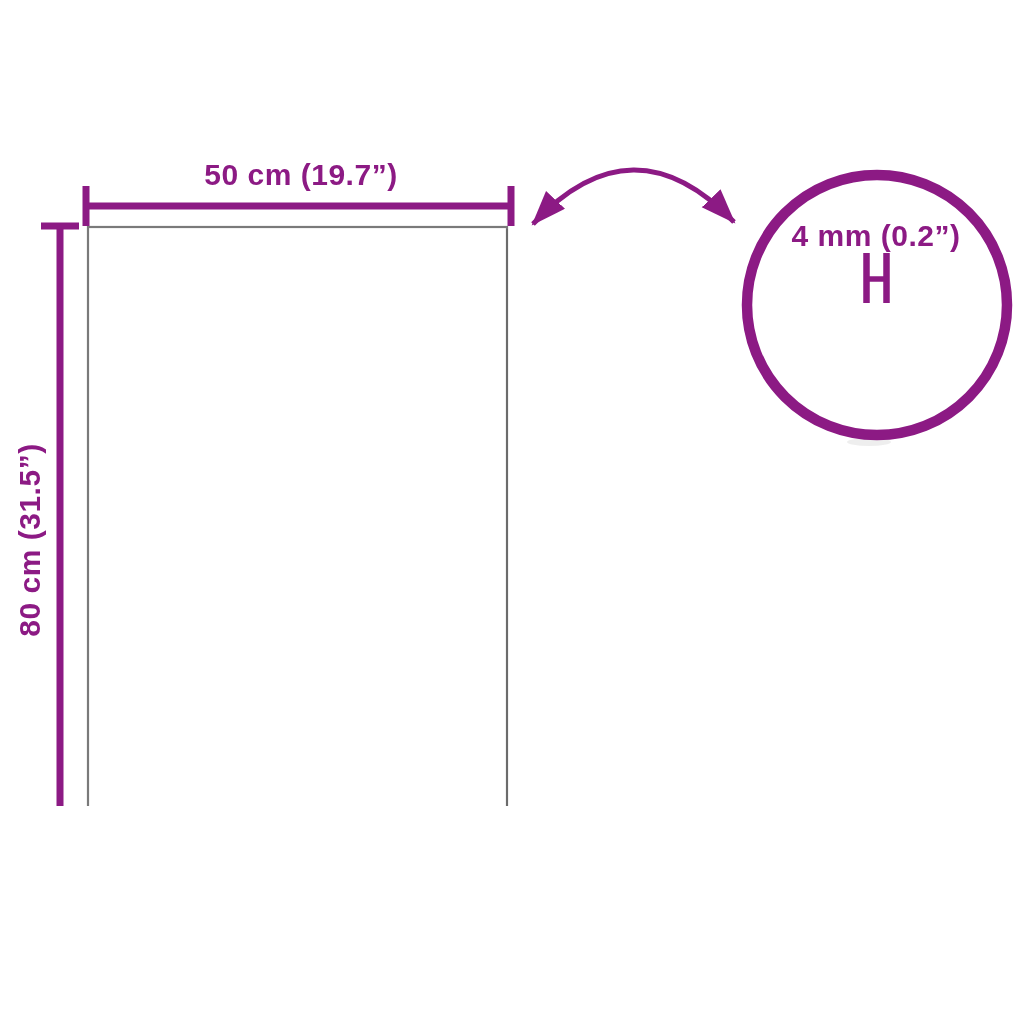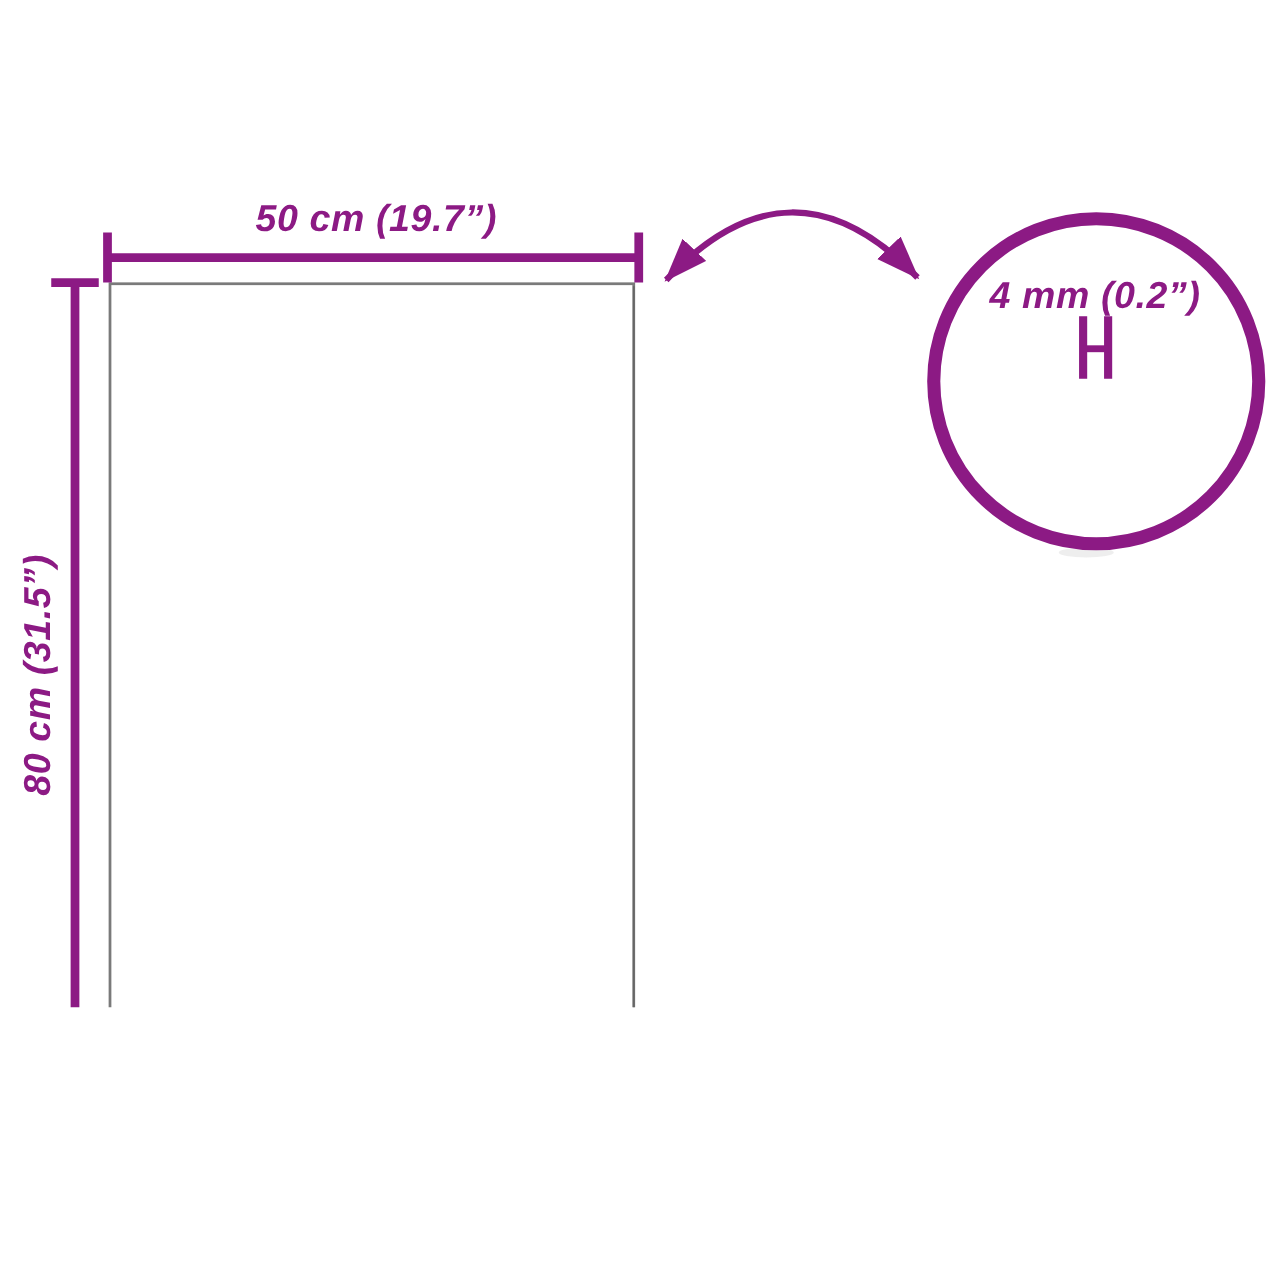--- a/index.html
+++ b/index.html
@@ -13,21 +13,20 @@
     padding: 0;
     background: var(--bg);
     font-family: "Liberation Sans", sans-serif;
   }
   .stage {
     position: relative;
     width: 1024px;
     height: 806px;
     background: var(--bg);
     overflow: hidden;
-    font-style: italic;
   }
   svg { display: block; }
   .dim-stroke {
     stroke: var(--accent);
     fill: none;
   }
   .dim-label {
     fill: var(--accent);
     font-family: "Liberation Sans", sans-serif;
     font-size: 30px;

